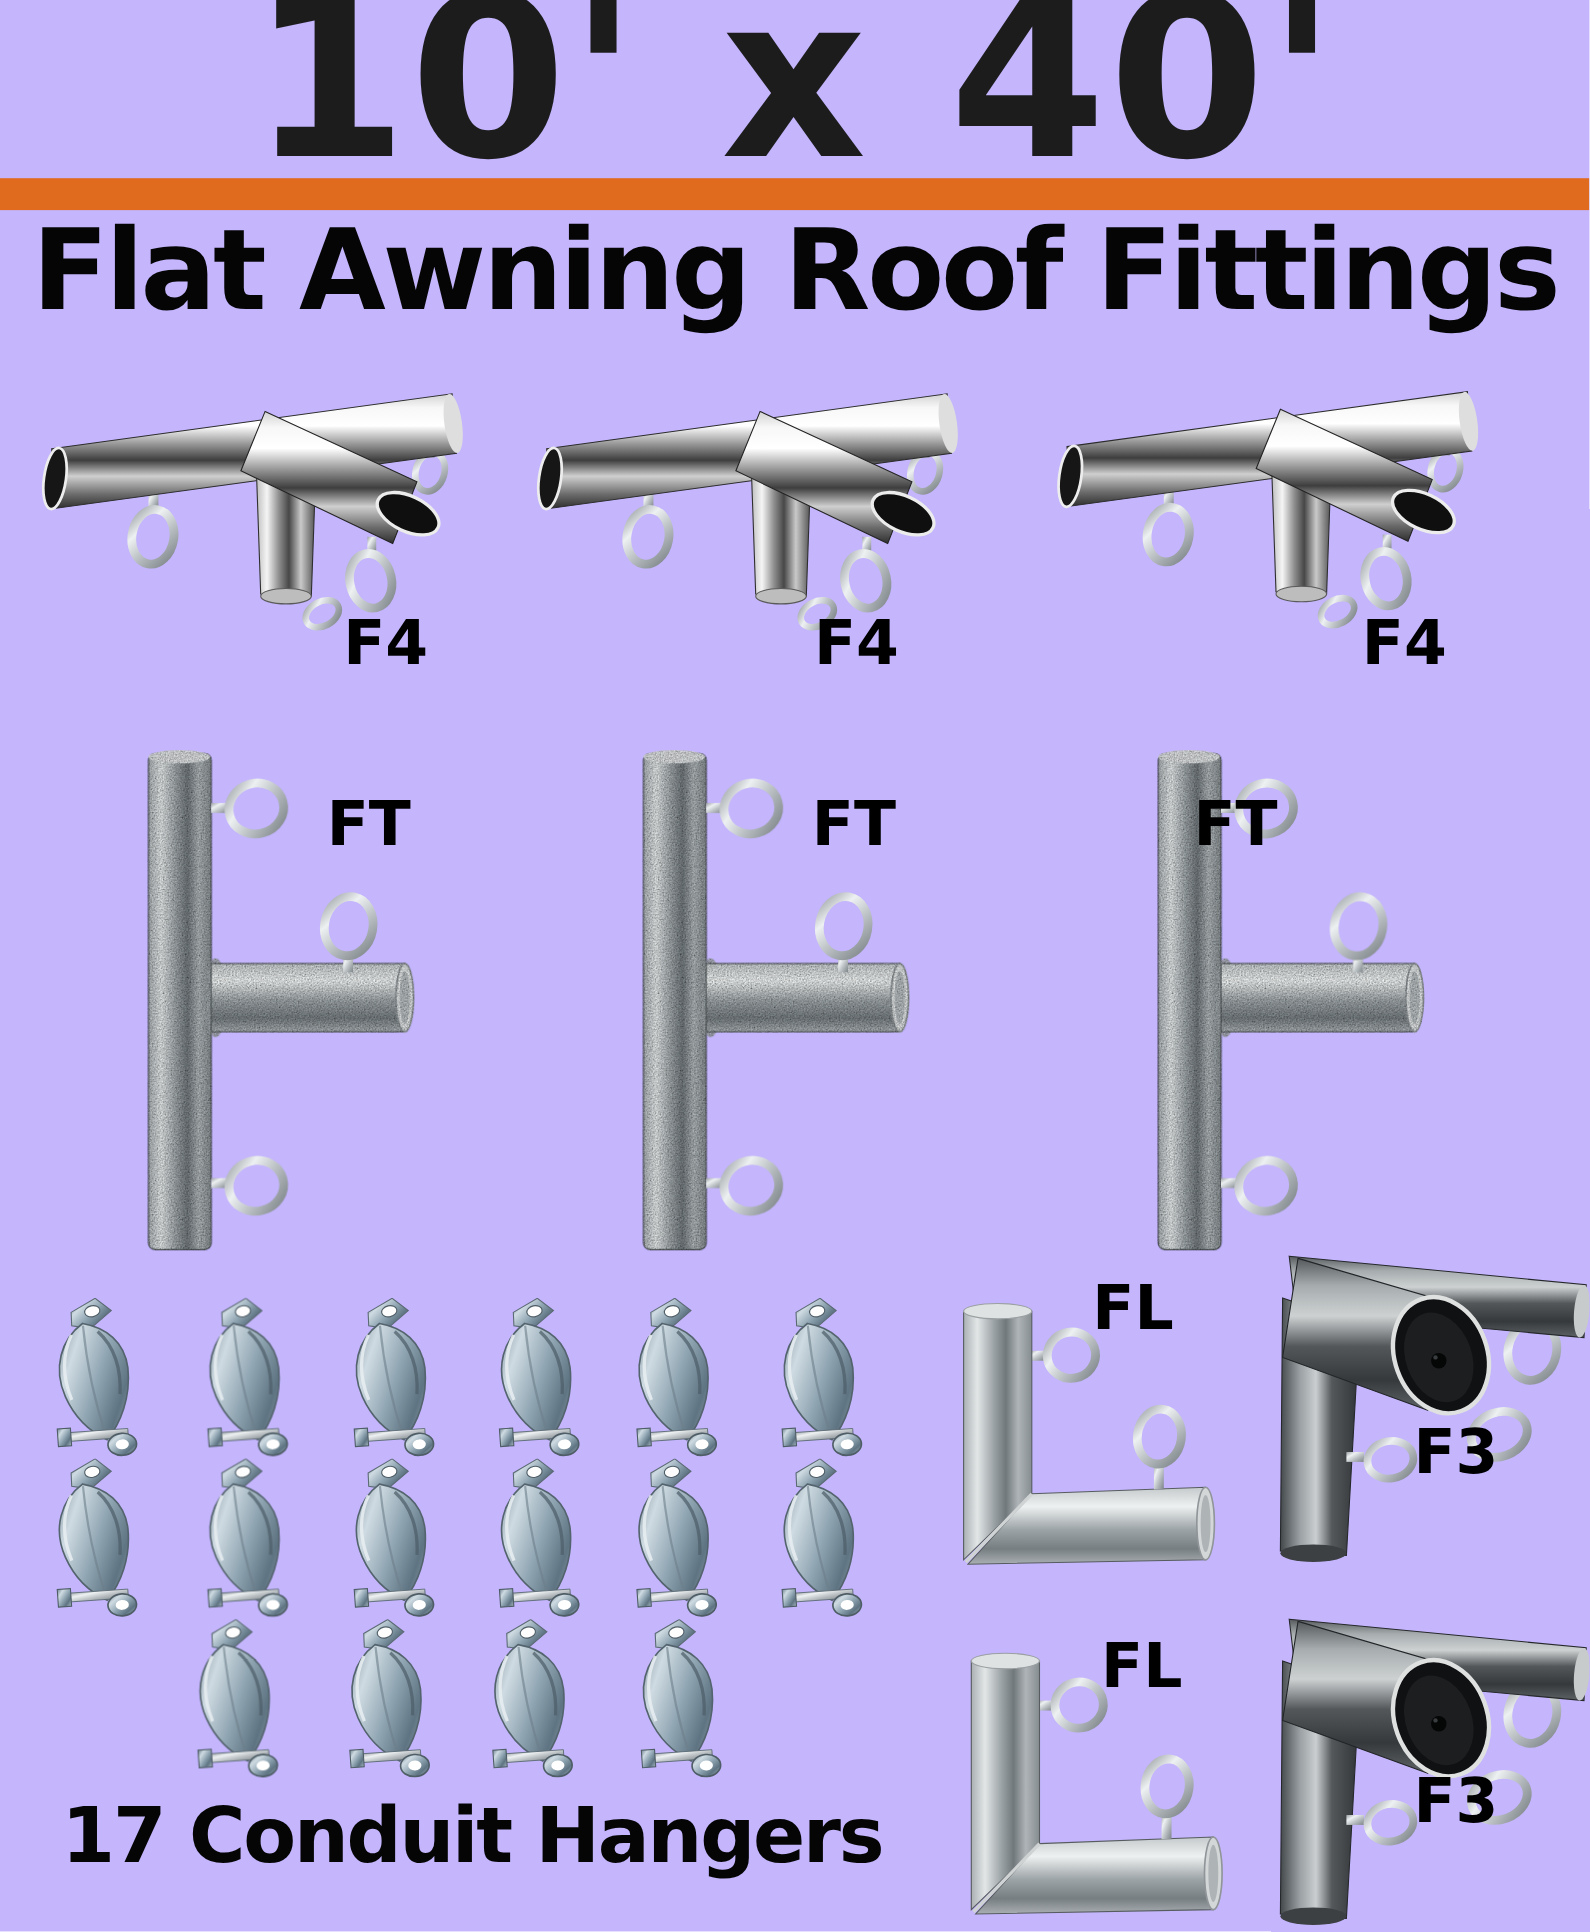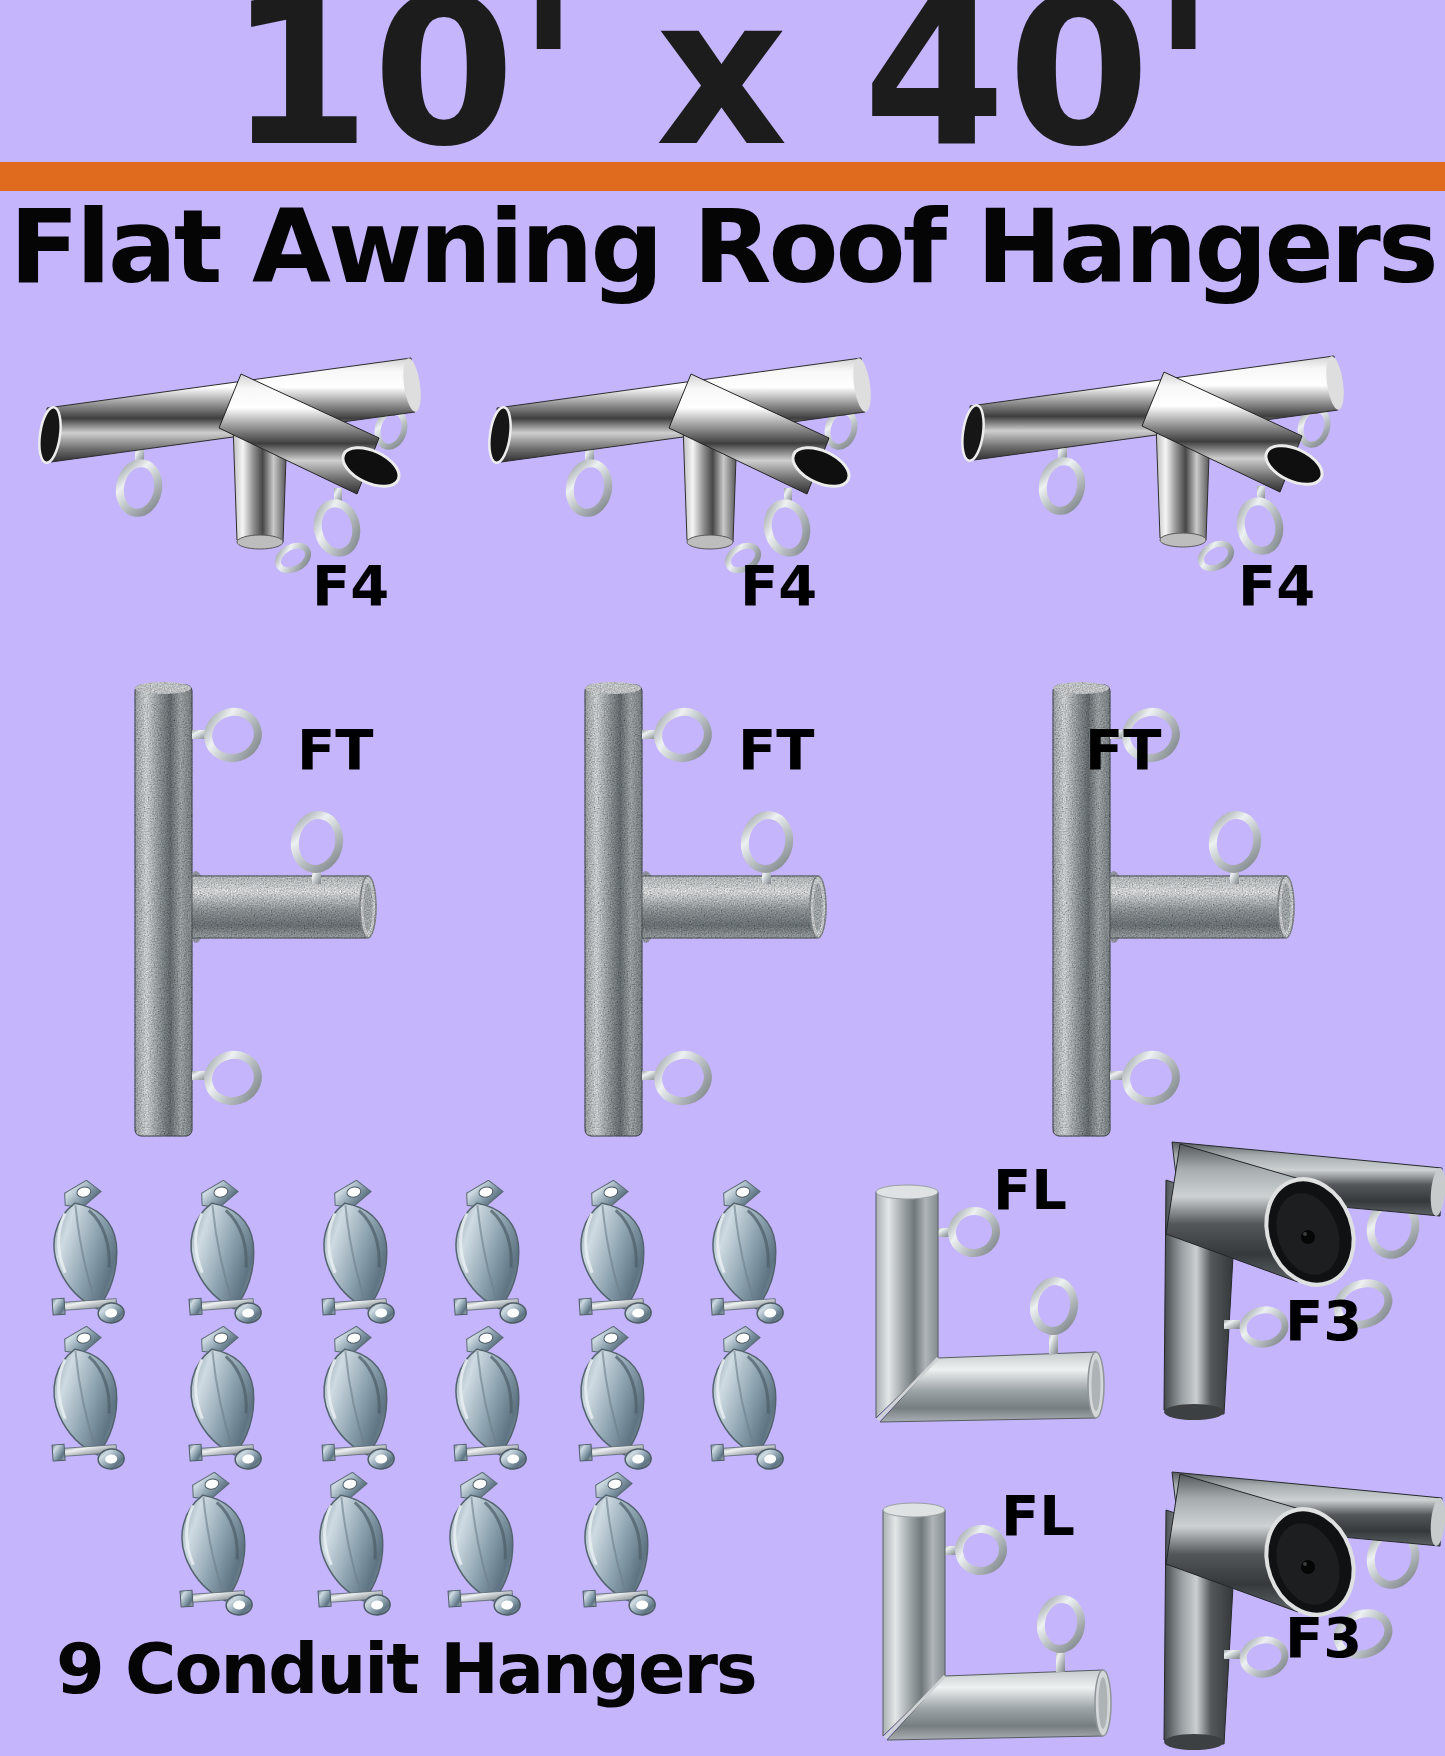--- a/index.html
+++ b/index.html
@@ -203,21 +203,21 @@
         <ellipse cx="205" cy="182" rx="26" ry="20" fill="none" stroke="url(#gSilver)" stroke-width="8" transform="rotate(-20 205 182)"></ellipse>
 
         <rect x="66" y="198" width="16" height="9" fill="url(#gSilver)"></rect>
         <ellipse cx="106" cy="205" rx="21" ry="17" fill="none" stroke="url(#gSilver)" stroke-width="7" transform="rotate(-10 106 205)"></ellipse>
       </symbol>
     </defs>
   </svg>
 
   <div class="title">10' x 40'</div>
   <div class="accent-bar" style="background: rgb(224, 106, 30);"></div>
-  <div class="subtitle">Flat Awning Roof Hangers</div>
+  <div class="subtitle">Flat Awning Roof Fittings</div>
 
   <svg class="part" style="left:35px;top:330px;width:390px;height:245px" viewBox="0 0 390 245">
       <use href="#sym-f4"></use>
     </svg>
   <svg class="part" style="left:485px;top:330px;width:390px;height:245px" viewBox="0 0 390 245">
       <use href="#sym-f4"></use>
     </svg>
   <svg class="part" style="left:958px;top:328px;width:390px;height:245px" viewBox="0 0 390 245">
       <use href="#sym-f4"></use>
     </svg>
@@ -300,15 +300,15 @@
     </svg>
   <svg class="part" style="left:1158px;top:1452px;width:287px;height:300px" viewBox="0 0 287 300">
       <use href="#sym-f3"></use>
     </svg>
 
   <div class="part-label" style="left:993px;top:1162px">FL</div>
   <div class="part-label" style="left:1285px;top:1293px">F3</div>
   <div class="part-label" style="left:1001px;top:1488px">FL</div>
   <div class="part-label" style="left:1285px;top:1610px">F3</div>
 
-  <div class="caption">9 Conduit Hangers</div>
+  <div class="caption">17 Conduit Hangers</div>
 
 </div>
 
 </body></html>

